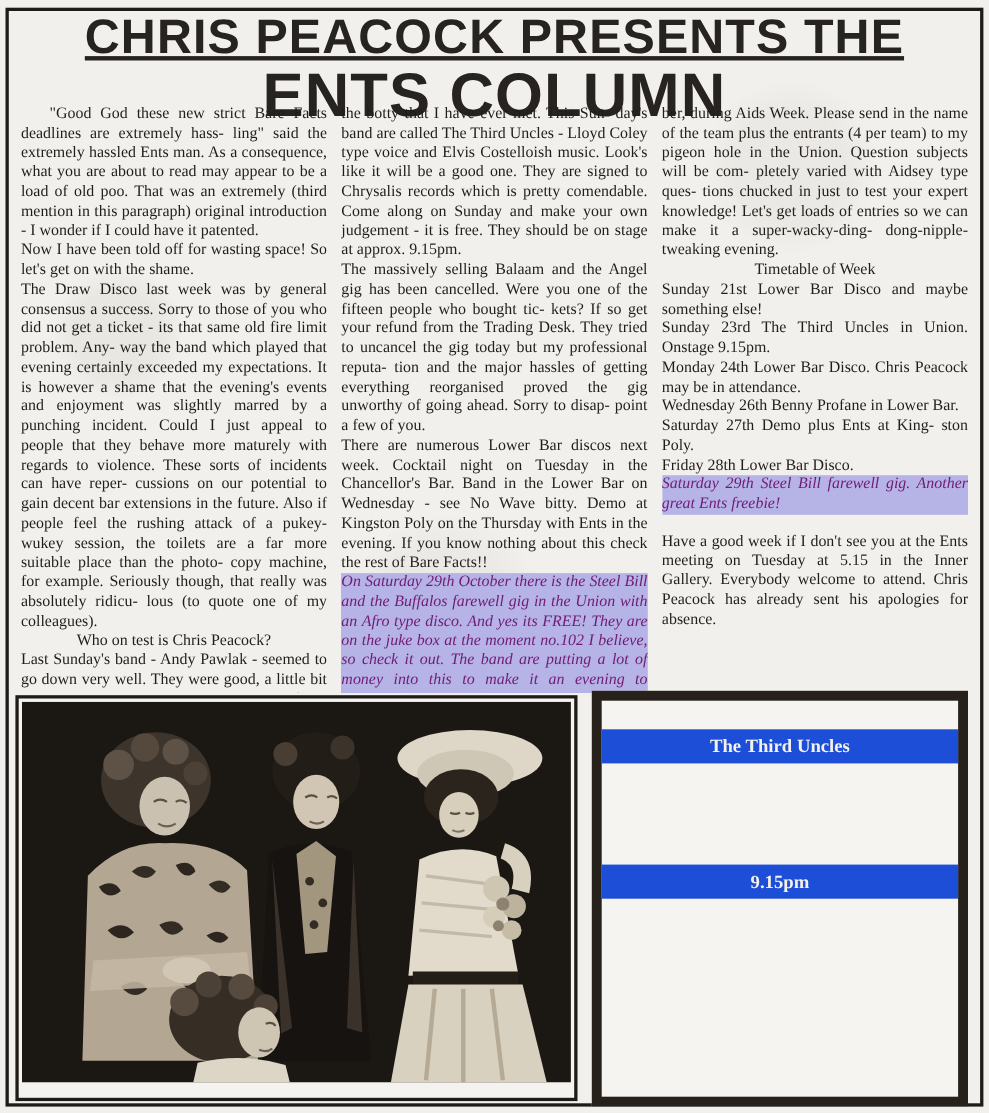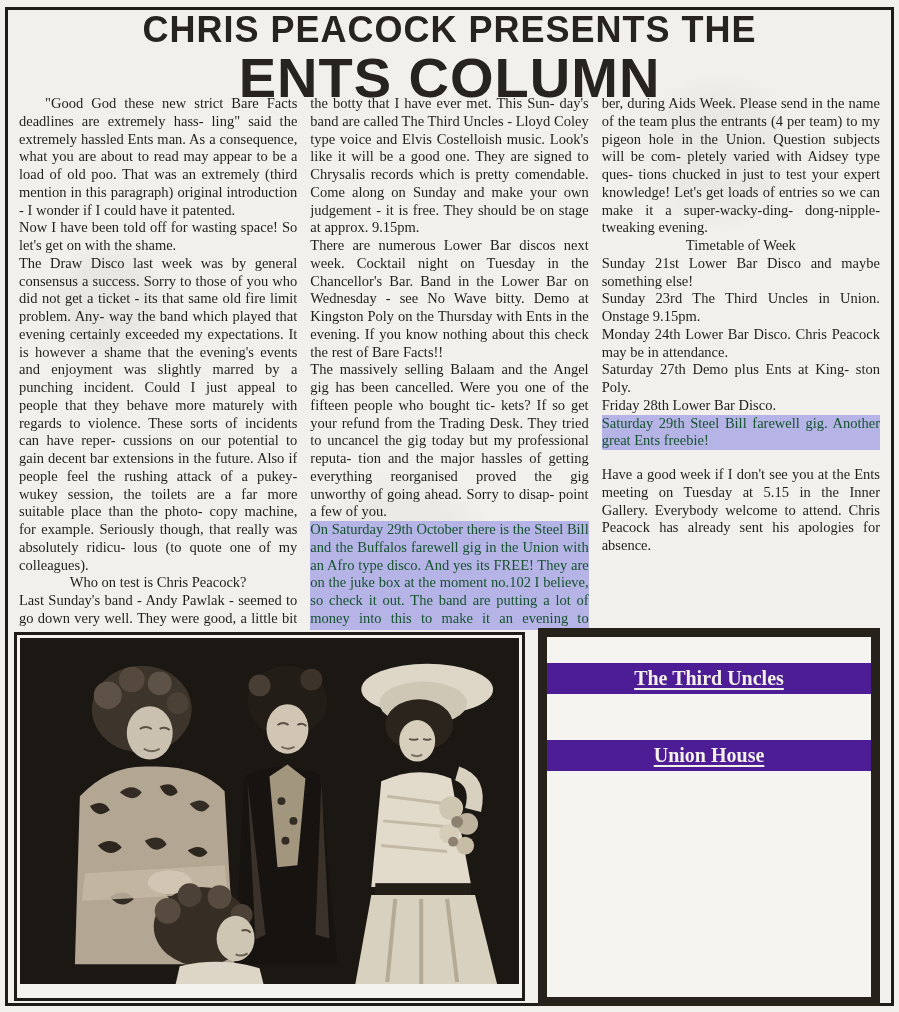--- a/index.html
+++ b/index.html
@@ -21,53 +21,53 @@
     position:absolute;left:5px;top:7px;right:5px;bottom:6px;
     border:3px solid #1e1b18;
   }
   .masthead{
     position:absolute;left:20px;top:12px;right:20px;height:78px;
     text-align:center;
     font-family:"Liberation Sans","DejaVu Sans",sans-serif;
     font-weight:700;color:#262320;
     line-height:1.0;
   }
-  .masthead .l1{font-size:36px;letter-spacing:1px;}
+  .masthead .l1{font-size:44px;letter-spacing:1px;text-decoration:underline;}
   .masthead .l2{font-size:56px;letter-spacing:1px;margin-top:2px;}
   .cols{
     position:absolute;left:19px;top:95px;width:861px;height:535px;
     display:flex;gap:13px;
   }
   .col{flex:1 1 0;font-size:14.5px;line-height:1.225;overflow:hidden;}
   .para{text-align:justify;}
   .para.indent{text-indent:26px;}
   .bold-line{font-weight:400;text-align:center;}
-  .hl{background:#b6b4e7;color:#14532d;}
+  .hl{background:#b6b4e7;color:#701a75;font-style:italic;}
   .gap-above{margin-top:16px;}
 
   
   .photo-wrap{
     position:absolute;left:14px;top:632px;width:511px;height:369px;
     border:3px solid #1e1b18;background:#f5f3ef;
     box-sizing:border-box;padding:3px 3px 14px 3px;
   }
   .photo-wrap svg{display:block;width:100%;height:100%;}
 
   
   .poster{
     position:absolute;left:538px;top:628px;width:342px;height:378px;
     box-sizing:border-box;border:9px solid #26211b;background:#f6f4f0;
     display:flex;flex-direction:column;
   }
   .poster .space{flex:0 0 auto;}
   .poster .band{
-    flex:0 0 auto;height:31px;background:#4c1d95;color:#f4f1e8;
+    flex:0 0 auto;height:31px;background:#1d4ed8;color:#f4f1e8;
     display:flex;align-items:center;justify-content:center;
-    font-weight:700;font-size:20px;
-    text-decoration:underline;text-underline-offset:3px;text-decoration-thickness:2px;
+    font-weight:700;font-size:17px;
+    text-underline-offset:3px;text-decoration-thickness:2px;
   }
 </style>
 </head>
 <body>
 
 <div class="scan-noise"></div>
 <div class="frame"></div>
 
 <div class="masthead">
   <div class="l1">CHRIS PEACOCK PRESENTS THE</div>
@@ -78,32 +78,33 @@
   <div class="col">
     <div class="para indent">"Good God these new strict Bare Facts deadlines are extremely hass- ling" said the extremely hassled Ents man. As a consequence, what you are about to read may appear to be a load of old poo. That was an extremely (third mention in this paragraph) original introduction - I wonder if I could have it patented.</div>
     <div class="para">Now I have been told off for wasting space! So let's get on with the shame.</div>
     <div class="para">The Draw Disco last week was by general consensus a success. Sorry to those of you who did not get a ticket - its that same old fire limit problem. Any- way the band which played that evening certainly exceeded my expectations. It is however a shame that the evening's events and enjoyment was slightly marred by a punching incident. Could I just appeal to people that they behave more maturely with regards to violence. These sorts of incidents can have reper- cussions on our potential to gain decent bar extensions in the future. Also if people feel the rushing attack of a pukey-wukey session, the toilets are a far more suitable place than the photo- copy machine, for example. Seriously though, that really was absolutely ridicu- lous (to quote one of my colleagues).</div>
     <div class="bold-line">Who on test is Chris Peacock?</div>
     <div class="para">Last Sunday's band - Andy Pawlak - seemed to go down very well. They were good, a little bit posey and the tour manager was one of the biggest pains up</div>
   </div>
 
   <div class="col">
     <div class="para">the botty that I have ever met. This Sun- day's band are called The Third Uncles - Lloyd Coley type voice and Elvis Costelloish music. Look's like it will be a good one. They are signed to Chrysalis records which is pretty comendable. Come along on Sunday and make your own judgement - it is free. They should be on stage at approx. 9.15pm.</div>
+    <div class="para">The massively selling Balaam and the Angel gig has been cancelled. Were you one of the fifteen people who bought tic- kets? If so get your refund from the Trading Desk. They tried to uncancel the gig today but my professional reputa- tion and the major hassles of getting everything reorganised proved the gig unworthy of going ahead. Sorry to disap- point a few of you.</div>
     <div class="para">There are numerous Lower Bar discos next week. Cocktail night on Tuesday in the Chancellor's Bar. Band in the Lower Bar on Wednesday - see No Wave bitty. Demo at Kingston Poly on the Thursday with Ents in the evening. If you know nothing about this check the rest of Bare Facts!!</div>
-    <div class="para">The massively selling Balaam and the Angel gig has been cancelled. Were you one of the fifteen people who bought tic- kets? If so get your refund from the Trading Desk. They tried to uncancel the gig today but my professional reputa- tion and the major hassles of getting everything reorganised proved the gig unworthy of going ahead. Sorry to disap- point a few of you.</div>
     <div class="para hl">On Saturday 29th October there is the Steel Bill and the Buffalos farewell gig in the Union with an Afro type disco. And yes its FREE! They are on the juke box at the moment no.102 I believe, so check it out. The band are putting a lot of money into this to make it an evening to remember - make sure you are there.</div>
 
   </div>
 
   <div class="col">
     <div class="para">ber, during Aids Week. Please send in the name of the team plus the entrants (4 per team) to my pigeon hole in the Union. Question subjects will be com- pletely varied with Aidsey type ques- tions chucked in just to test your expert knowledge! Let's get loads of entries so we can make it a super-wacky-ding- dong-nipple-tweaking evening.</div>
     <div class="bold-line">Timetable of Week</div>
     <div class="para">Sunday 21st Lower Bar Disco and maybe something else!</div>
     <div class="para">Sunday 23rd The Third Uncles in Union. Onstage 9.15pm.</div>
     <div class="para">Monday 24th Lower Bar Disco. Chris Peacock may be in attendance.</div>
+    <div class="para">Wednesday 26th Benny Profane in Lower Bar.</div>
     <div class="para">Saturday 27th Demo plus Ents at King- ston Poly.</div>
     <div class="para">Friday 28th Lower Bar Disco.</div>
     <div class="para hl">Saturday 29th Steel Bill farewell gig. Another great Ents freebie!</div>
     <div class="para gap-above">Have a good week if I don't see you at the Ents meeting on Tuesday at 5.15 in the Inner Gallery. Everybody welcome to attend. Chris Peacock has already sent his apologies for absence.</div>
 
   </div>
 </div>
 
 <div class="photo-wrap">
   <svg viewBox="0 0 500 350" preserveAspectRatio="none">
@@ -177,16 +178,16 @@
     <path d="M222 296 q6 -2 9 2" stroke="#5a5044" stroke-width="2" fill="none"></path>
     <path d="M216 320 q7 3 12 -1" stroke="#6a6054" stroke-width="2" fill="none"></path>
     <path d="M160 332 Q200 322 240 334 L244 350 L156 350 Z" fill="#ddd6c7"></path>
   </svg>
 </div>
 
 <div class="poster">
   <div class="space" style="height:26px"></div>
   <div class="band">The Third Uncles</div>
   <div class="space" style="height:46px"></div>
-  <div class="band">Union House</div>
   <div class="space" style="height:46px"></div>
+  <div class="band">9.15pm</div>
   <div class="space" style="height:50px"></div>
 </div>
 
 </body></html>

